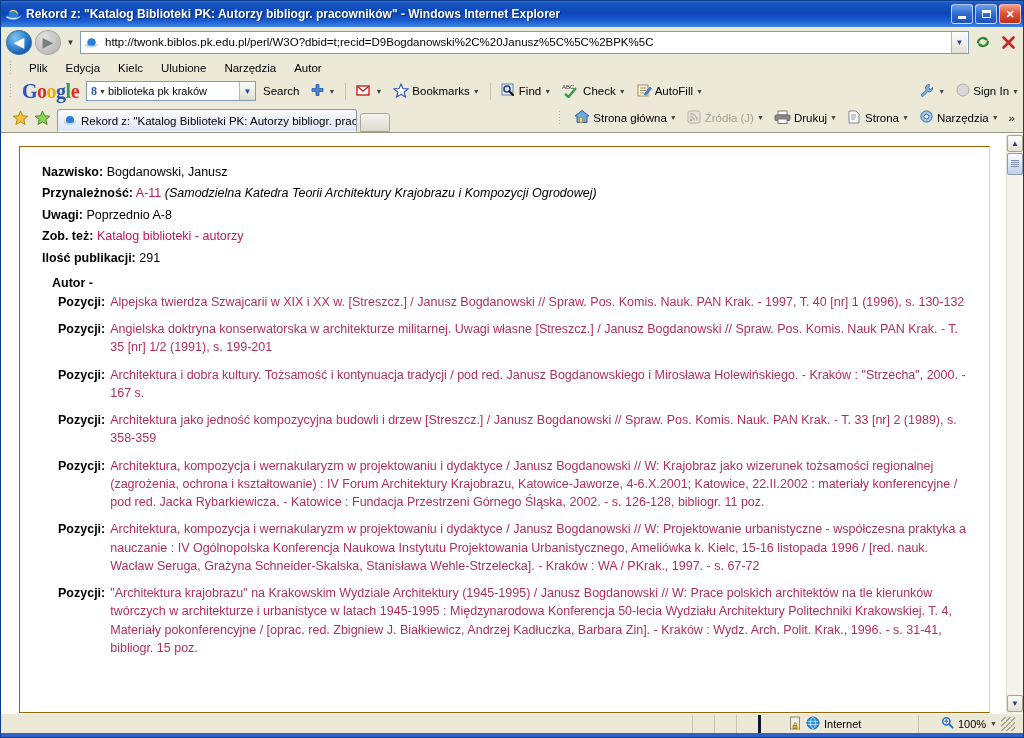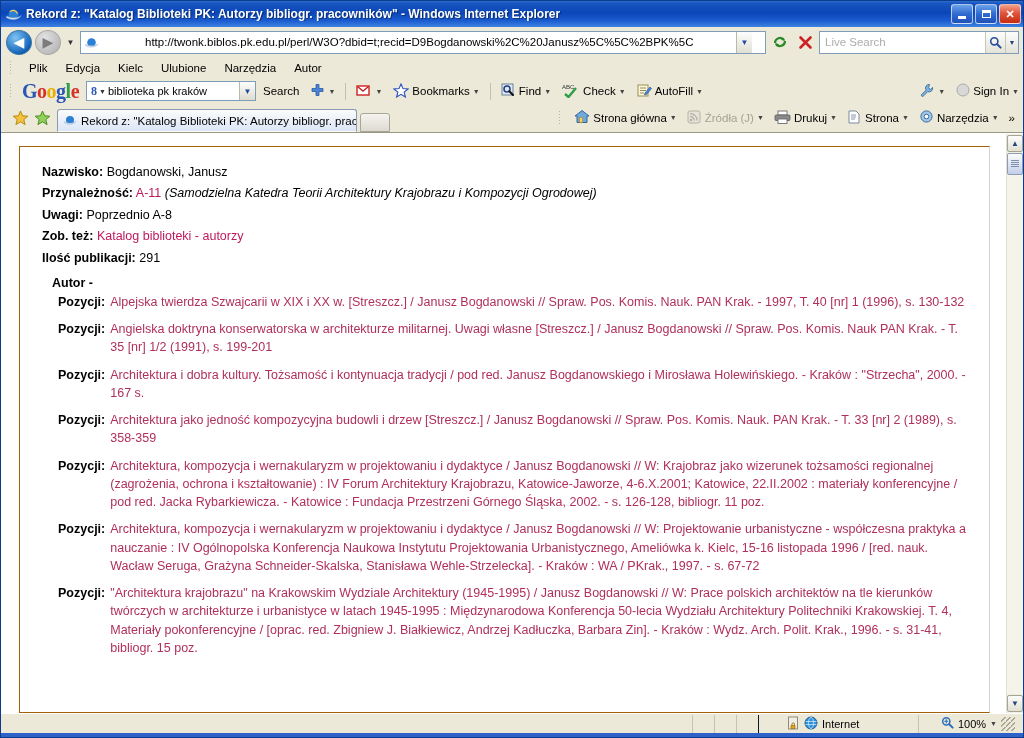--- a/index.html
+++ b/index.html
@@ -59,21 +59,21 @@
     width: 26px; height: 25px; border-radius: 50%;
     display: flex; align-items: center; justify-content: center;
     font-size: 14px; color: #fff; flex: none;
   }
   .navbtn.back { background: radial-gradient(circle at 35% 30%, #7fc4f5, #1463b8 70%, #0b3f86); border:1px solid #3b78a8; }
   .navbtn.fwd  { background: radial-gradient(circle at 35% 30%, #e2e2e2, #bdbdbd 70%, #9a9a9a); border:1px solid #a9a9a9; color:#7c7c7c;}
   .navdrop { width: 13px; text-align:center; font-size: 8px; color:#333; flex:none; }
   .urlbox {
     flex: 1; height: 23px; background:#fff;
     border: 1px solid #7f9db9; display:flex; align-items:center;
-    padding: 0 13px 0 3px; min-width:0;gap:40px;
+    padding: 0 1px 0 3px; min-width:0;
   }
   .urlbox .fav { width:15px;height:15px;flex:none;margin-right:4px;position:relative; }
   .urlbox input {
     flex:1; border:0; outline:0; font-size:11.5px;
     font-family:"Liberation Sans",sans-serif; color:#000; min-width:0; background:transparent;
   }
   .urldrop {
     width:16px;height:21px;flex:none;display:flex;align-items:center;justify-content:center;
     background:linear-gradient(to bottom,#fdfdfd,#dfdfd4); border-left:1px solid #b9b9a8;
     font-size:8px; color:#214a9c;
@@ -196,21 +196,21 @@
     background-size:100% 2px;}
   .strack{flex:1;width:17px;background:#f5f4ea;}
 
   
   .statusbar{
     height:20px;background:#ece9d8;display:flex;align-items:center;
     font-size:11px;flex:none;border-top:1px solid #fff;
   }
   .st-seg{height:18px;border-left:1px solid #c6c3b0;}
   .st-main{flex:1;padding-left:4px;}
-  .st-zone{width:160px;display:flex;align-items:center;gap:4px;padding-left:28px;border-left:1px solid #0f172a;height:18px;}
+  .st-zone{width:160px;display:flex;align-items:center;gap:4px;padding-left:28px;border-left:3px solid #0f172a;height:18px;}
   .st-zoom{width:105px;display:flex;align-items:center;gap:4px;justify-content:flex-end;padding-right:8px;border-left:1px solid #c6c3b0;height:18px;}
   .grip-res{width:14px;height:14px;
     background-image:linear-gradient(135deg,transparent 40%,#a9a694 40%,#a9a694 52%,transparent 52%);
     background-size:5px 5px;}
   .bluebar{height:4px;background:#2e62c8;flex:none;}
 </style>
 </head>
 <body>
 
 <div class="win">
@@ -255,30 +255,20 @@
         <path d="M13 7 l-1.5 -3.2 l-2.8 1.8 z" fill="#2b8a2b"></path>
         <path d="M13 7 a5 5 0 0 1 -9 3" fill="none" stroke="#2b8a2b" stroke-width="2.2"></path>
         <path d="M3 9 l1.5 3.2 l2.8 -1.8 z" fill="#2b8a2b"></path>
       </svg>
     </span>
     <span class="iconbtn">
       <svg width="15" height="15" viewBox="0 0 15 15">
         <path d="M2.5 2.5 L12.5 12.5 M12.5 2.5 L2.5 12.5" stroke="#cc2222" stroke-width="2.6" stroke-linecap="round"></path>
       </svg>
     </span>
-    <span class="searchbox">
-      <input type="text" placeholder="Live Search" style="">
-      <span class="srchgo">
-        <svg width="13" height="13" viewBox="0 0 13 13">
-          <circle cx="5.3" cy="5.3" r="3.6" fill="none" stroke="#2a4f9e" stroke-width="1.6"></circle>
-          <path d="M8.2 8.2 L11.6 11.6" stroke="#2a4f9e" stroke-width="2" stroke-linecap="round"></path>
-        </svg>
-      </span>
-      <span class="srchdrop">▼</span>
-    </span>
   </div>
 
   <div class="menubar">
     <span class="gripper"></span>
     <span class="mi">Plik</span>
     <span class="mi">Edycja</span>
     <span class="mi">Kielc</span>
     <span class="mi">Ulubione</span>
     <span class="mi">Narzędzia</span>
     <span class="mi">Autor</span>

